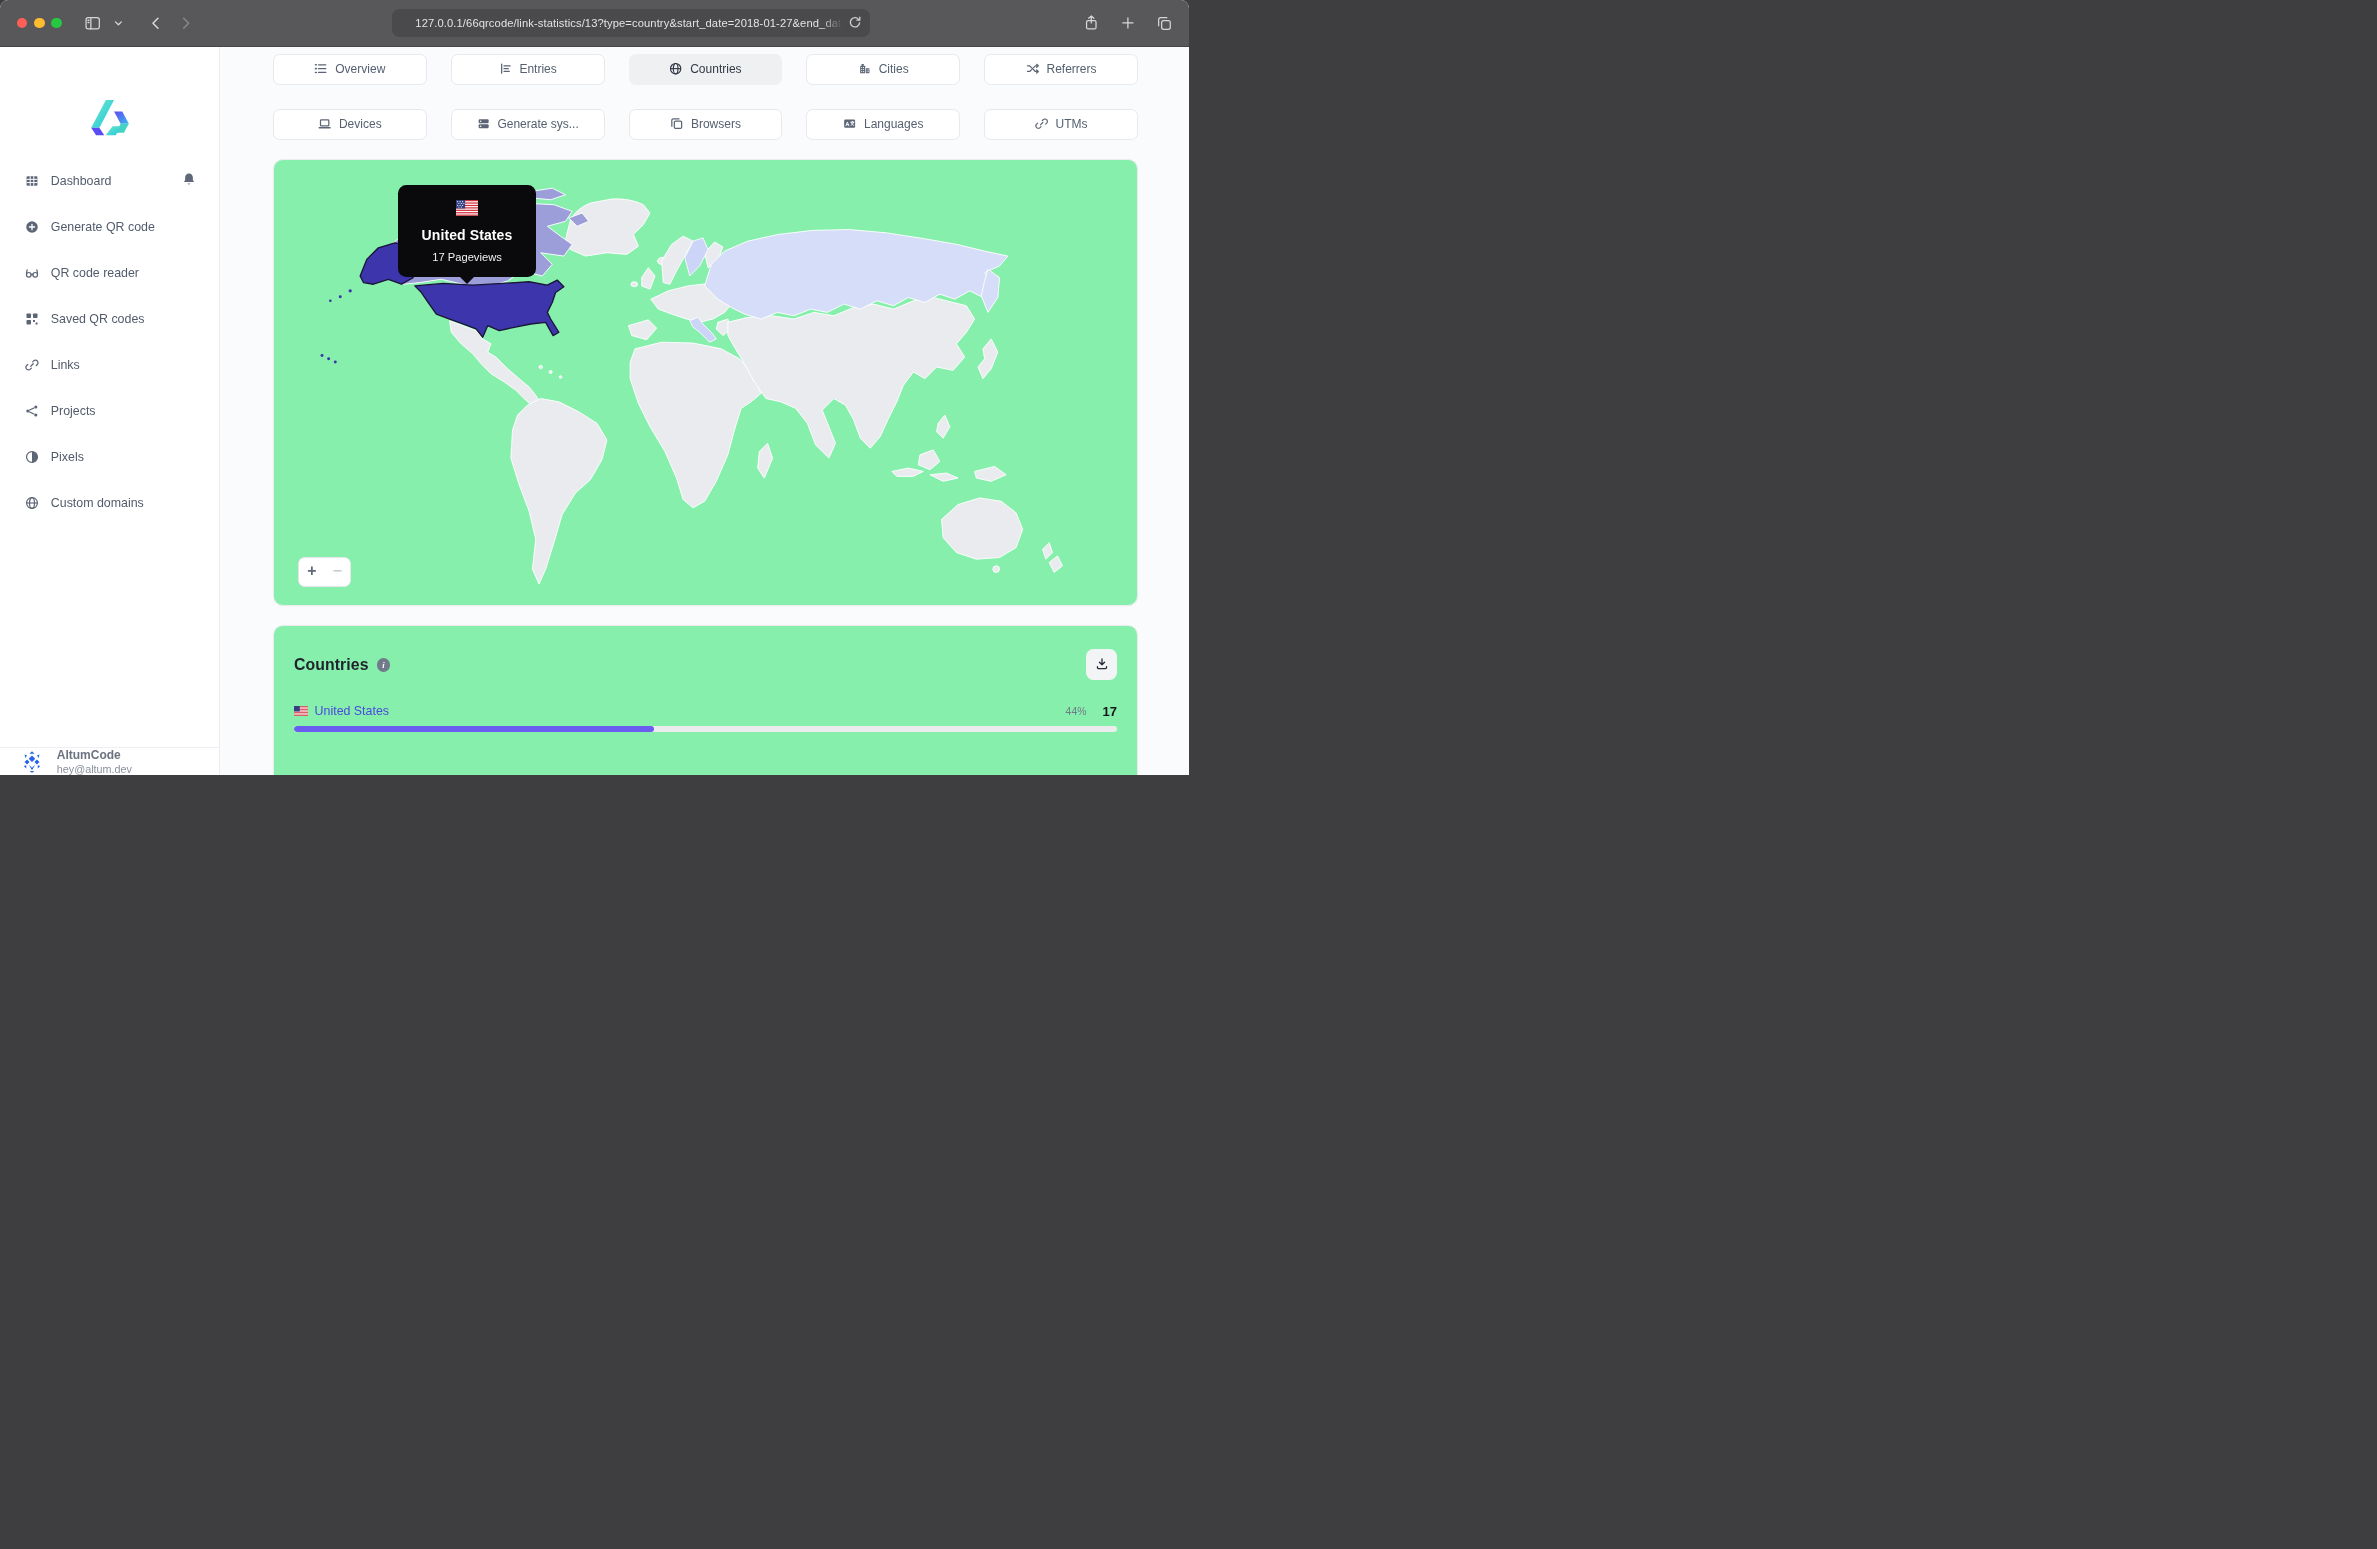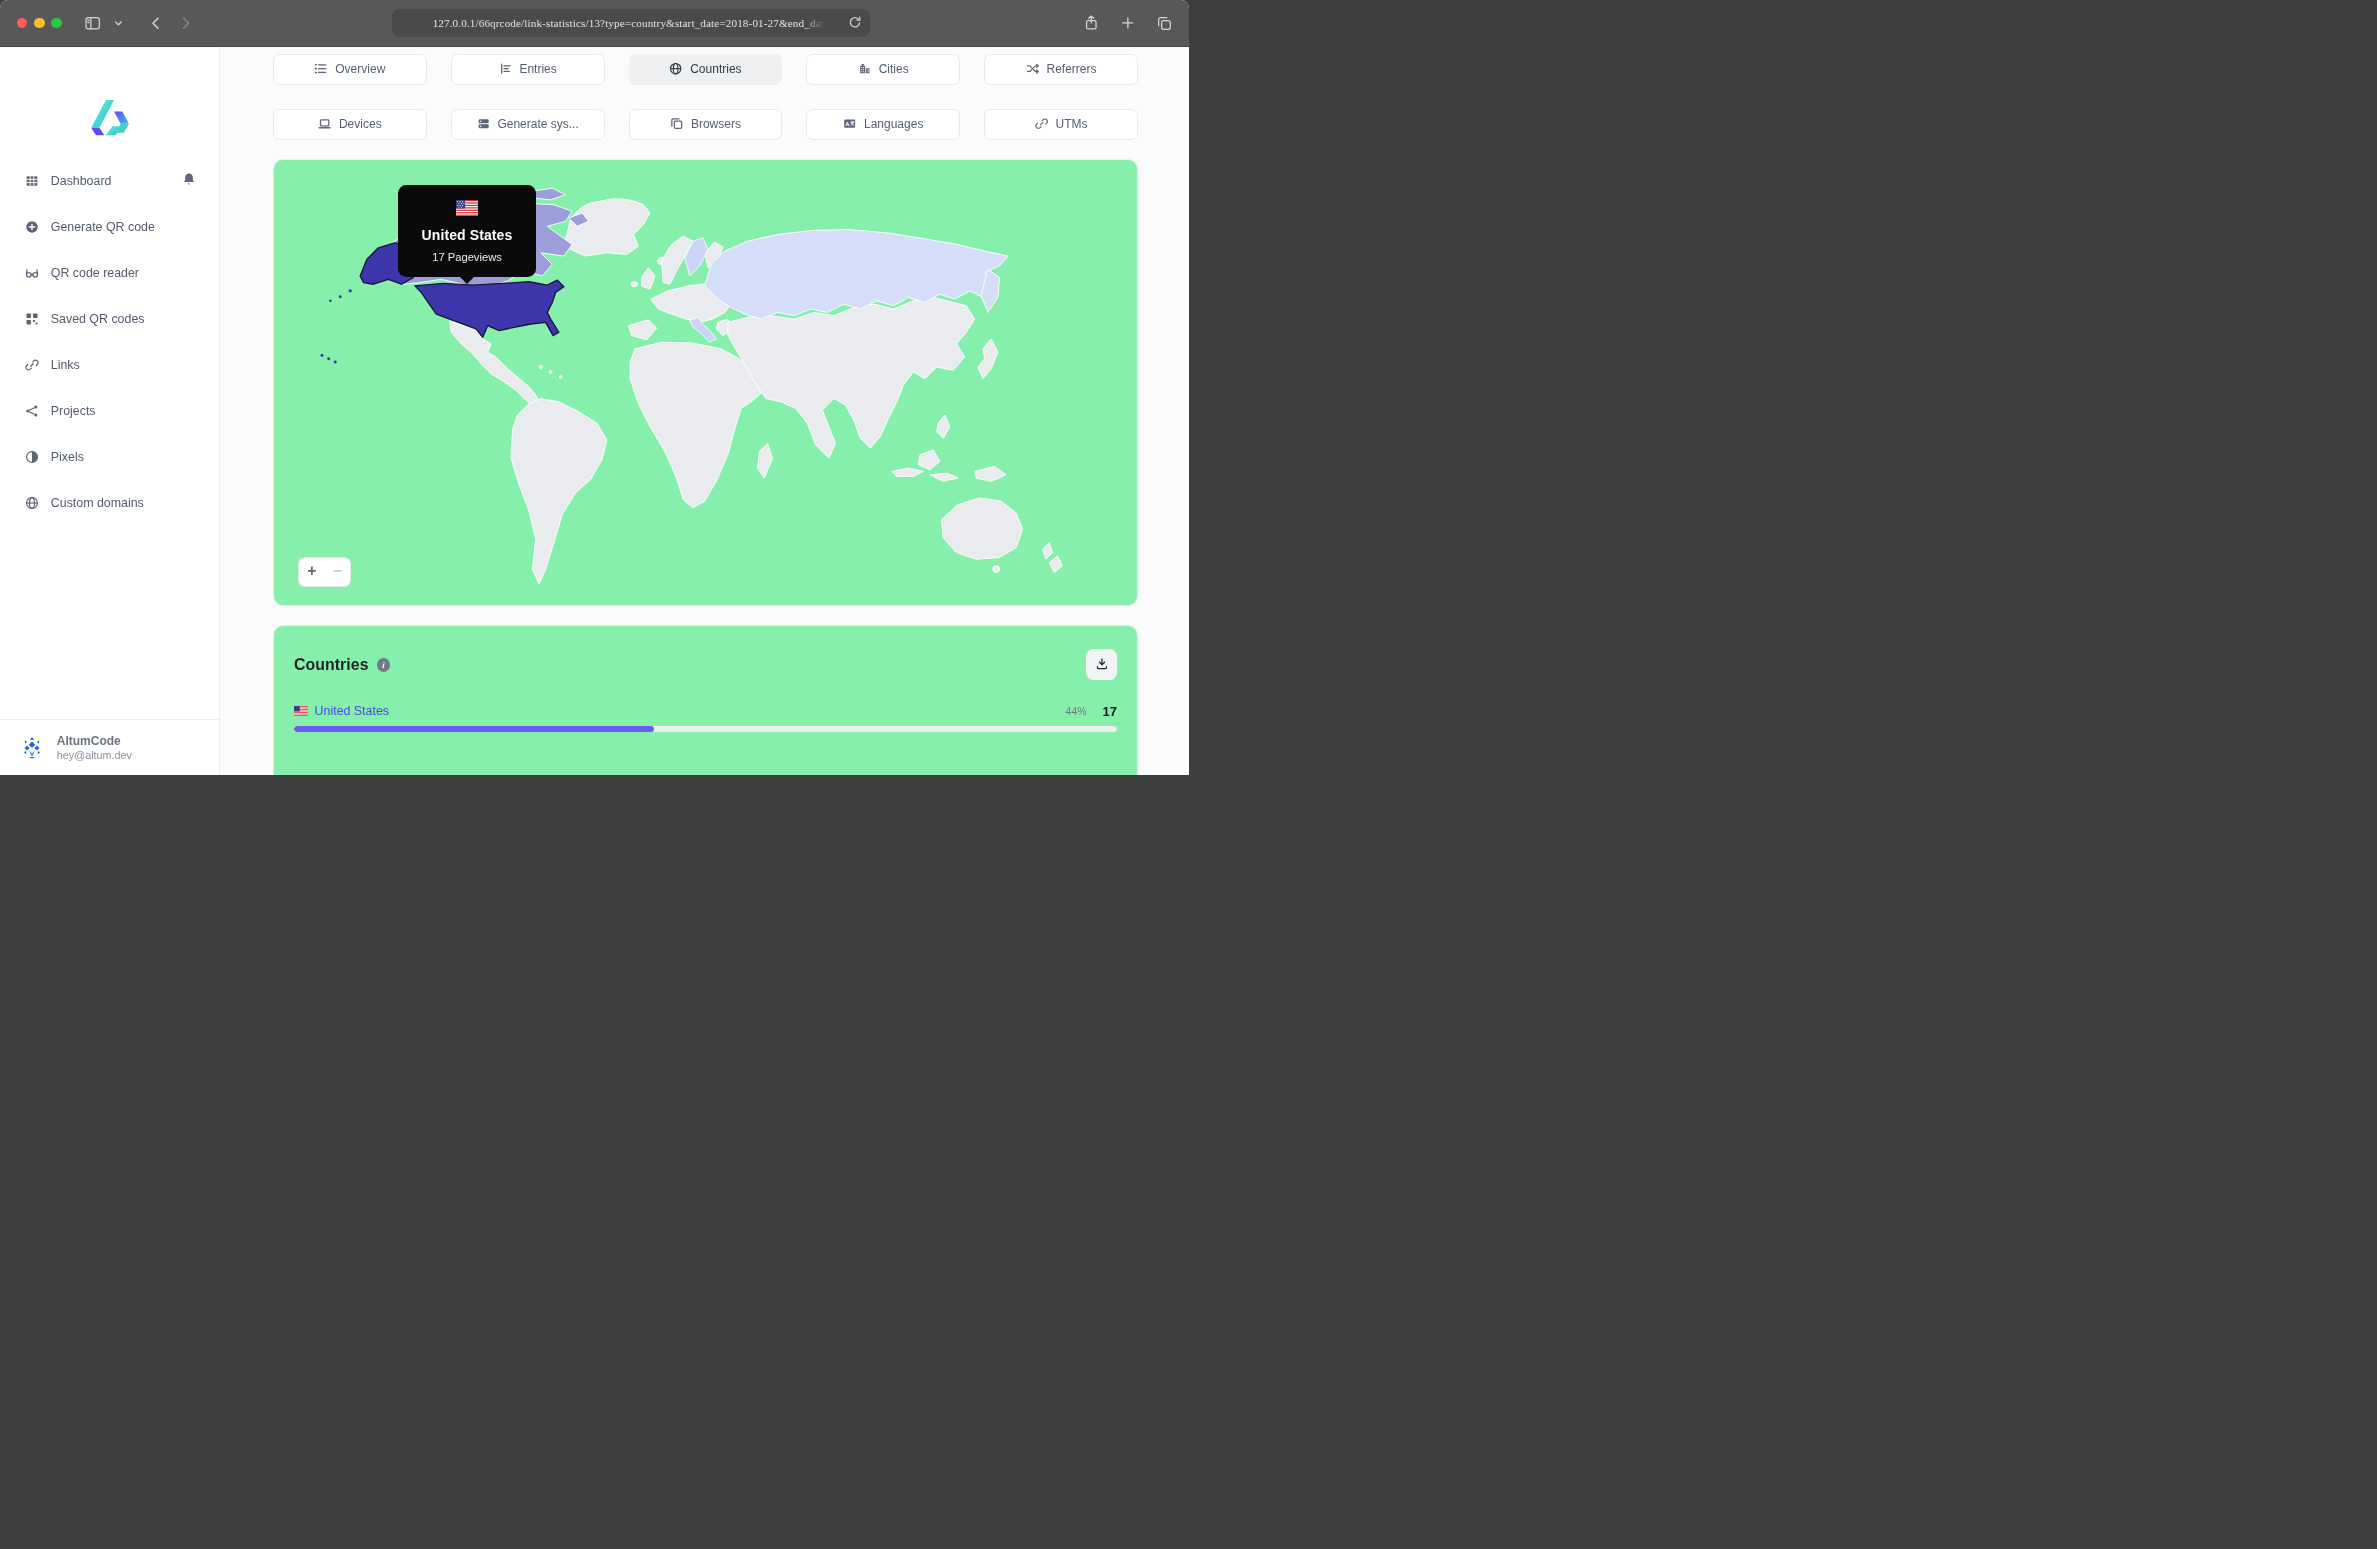--- a/index.html
+++ b/index.html
@@ -14,40 +14,40 @@
   .lights { display:flex; gap:6.6px; margin-right:21.6px; }
   .light { width:10.8px; height:10.8px; border-radius:50%; }
   .light.r{ background:#ff5f57; } .light.y{ background:#febc2e; } .light.g{ background:#28c840; }
   .tbicon { display:flex; align-items:center; justify-content:center; color:#d6d6d8; }
   .tbicon svg { display:block; }
   .tb-left { display:flex; align-items:center; gap:11.6px; }
   .nav-back{ color:#d9d9db; margin-left:13.3px; }
   .nav-fwd { color:#88888c; }
   .urlwrap { flex:1; display:flex; justify-content:center; }
   .urlbar { width:478px; height:28px; background:#4a4a4d; border-radius:7.5px; position:relative;
-            display:flex; align-items:center; justify-content:center;font-family:Liberation Serif, serif; }
+            display:flex; align-items:center; justify-content:center; }
   .url-text { color:#e3e3e5; font-size:11.2px; letter-spacing:0.1px; position:relative;
               white-space:nowrap; max-width:431px; overflow:hidden; }
   .url-text::after { content:""; position:absolute; right:0; top:0; bottom:0; width:25px;
                      background:linear-gradient(90deg, rgba(74,74,77,0), #4a4a4d 85%); }
   .reload { position:absolute; right:7.5px; top:5.8px; color:#cfcfd1; }
   .tb-right { display:flex; align-items:center; gap:20px; margin-left:15px; }
 
   
   .app { flex:1; display:flex; min-height:0; background:#fafbfc; }
   .sidebar { width:220px; background:#ffffff; border-right:0.8px solid #eaecef;
              position:relative; flex:0 0 auto; }
   .logo { position:absolute; top:53px; left:0; width:100%; display:flex; justify-content:center; }
   .nav { position:absolute; top:111px; left:0; right:0; }
   .side-item { height:46px; display:flex; align-items:center; padding:0 20px 0 25px;
                color:#5c6575; cursor:pointer; position:relative; }
   .side-item .ic { width:15px; display:flex; margin-right:10.8px; color:#5c6575; }
   .side-item .lbl { font-size:12.4px; font-weight:500; color:#525b6b; }
   .bell { position:absolute; right:23px; top:50%; transform:translateY(-50%); color:#5f6878; }
-  .side-footer { position:absolute; bottom:0; left:0; right:0; height:56px;
+  .side-footer { position:absolute; bottom:0; left:0; right:0; height:28px;
                  border-top:0.8px solid #eceef1; display:flex; align-items:center; padding:0 18px;margin-top:11px; }
   .avatar { width:28px; height:28px; margin-right:10.8px; }
   .u-name { font-size:12px; font-weight:600; color:#6b7380; line-height:1.25; }
   .u-mail { font-size:10.8px; color:#8a919d; }
 
   .main { flex:1; padding:6.6px 51px 0 53px; min-width:0; }
 
   
   .tabs { display:grid; grid-template-columns:repeat(5,1fr); column-gap:25px; row-gap:15px;gap:24px; }
   .tab { height:31px; background:#fff; border:0.8px solid #e7e9ec; border-radius:6.6px;

